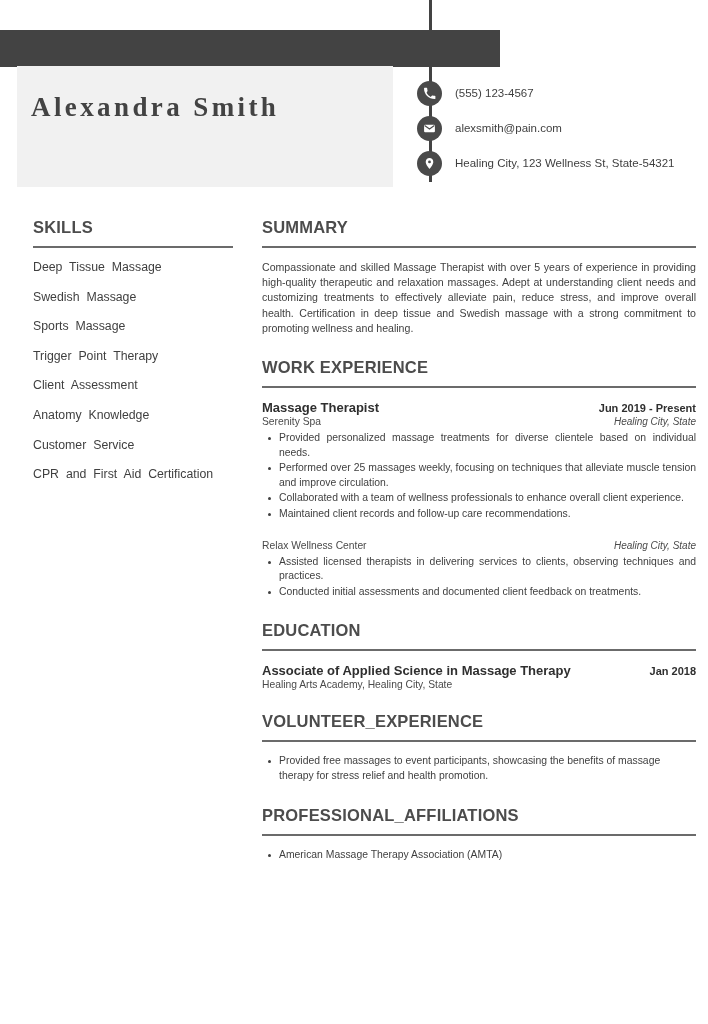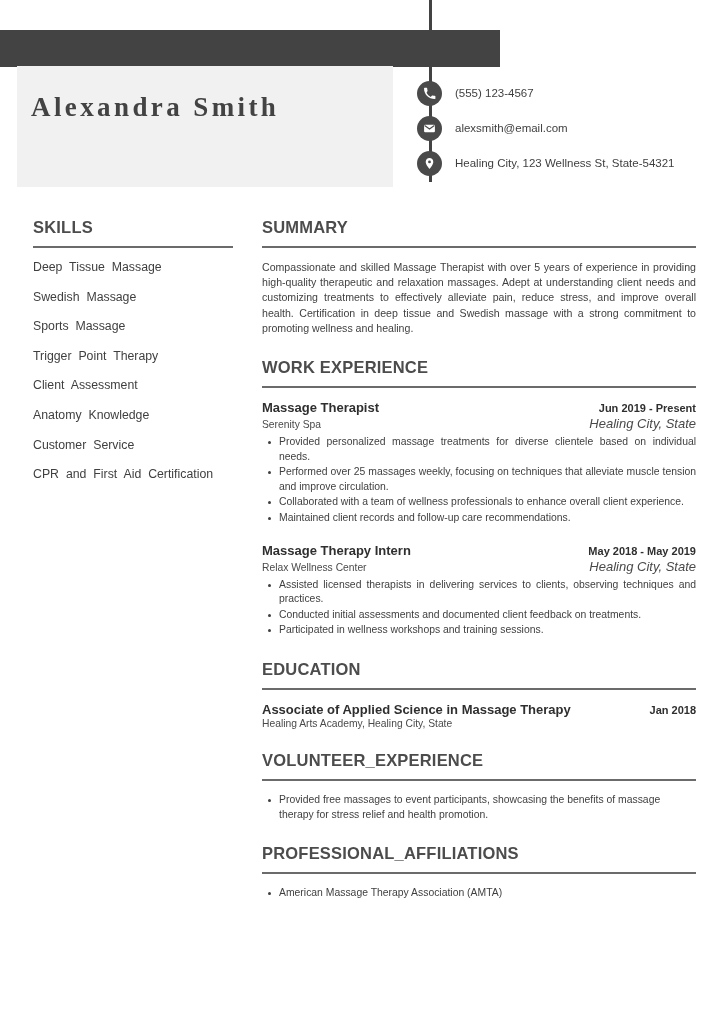--- a/index.html
+++ b/index.html
@@ -154,21 +154,21 @@
     font-size: 11px;
     font-weight: bold;
     color: #2f2f2f;
     white-space: nowrap;
   }
   .entry-sub {
     font-size: 10.3px;
     color: #4a4a4a;
   }
   .entry-loc {
-    font-size: 13px;
+    font-size: 10px;
     font-style: italic;
     color: #4a4a4a;
     white-space: nowrap;
     padding-left: 25px;
   }
   .entry-row.sub { margin-top: 1px; }
 
   ul.bullets {
     margin: 4px 0 0 0;
     padding-left: 17px;
@@ -216,21 +216,21 @@
       <span class="contact-text">(555) 123-4567</span>
     </div>
 
     <div class="contact-row">
       <span class="contact-icon">
         <svg width="13" height="13" viewBox="0 0 24 24" fill="none">
           <rect x="2" y="5" width="20" height="14" rx="2" fill="#ffffff"></rect>
           <path d="M3 6.5l9 6.5 9-6.5" stroke="#4a4a4a" stroke-width="2" fill="none"></path>
         </svg>
       </span>
-      <span class="contact-text">alexsmith@email.com</span>
+      <span class="contact-text">alexsmith@pain.com</span>
     </div>
 
     <div class="contact-row">
       <span class="contact-icon">
         <svg width="13" height="13" viewBox="0 0 24 24" fill="#ffffff">
           <path d="M12 2C8.1 2 5 5.1 5 9c0 5.2 7 13 7 13s7-7.8 7-13c0-3.9-3.1-7-7-7z"></path>
           <circle cx="12" cy="9" r="2.6" fill="#4a4a4a"></circle>
         </svg>
       </span>
       <span class="contact-text">Healing City, 123 Wellness St, State-54321</span>
@@ -283,32 +283,27 @@
           <li>Provided personalized massage treatments for diverse clientele based on individual needs.</li>
           <li>Performed over 25 massages weekly, focusing on techniques that alleviate muscle tension and improve circulation.</li>
           <li>Collaborated with a team of wellness professionals to enhance overall client experience.</li>
           <li>Maintained client records and follow-up care recommendations.</li>
         </ul>
       </div>
 
       <div class="entry-gap"></div>
 
       <div class="entry">
-        <div class="entry-row">
-          <span class="entry-title">Massage Therapy Intern</span>
-          <span class="entry-date">May 2018 - May 2019</span>
-        </div>
         <div class="entry-row sub">
           <span class="entry-sub">Relax Wellness Center</span>
           <span class="entry-loc">Healing City, State</span>
         </div>
         <ul class="bullets">
           <li>Assisted licensed therapists in delivering services to clients, observing techniques and practices.</li>
           <li>Conducted initial assessments and documented client feedback on treatments.</li>
-          <li>Participated in wellness workshops and training sessions.</li>
         </ul>
       </div>
     </div>
 
     <div class="section-block">
       <div class="section-title">EDUCATION</div>
       <div class="section-rule"></div>
       <div class="entry">
         <div class="entry-row">
           <span class="entry-title">Associate of Applied Science in Massage Therapy</span>

